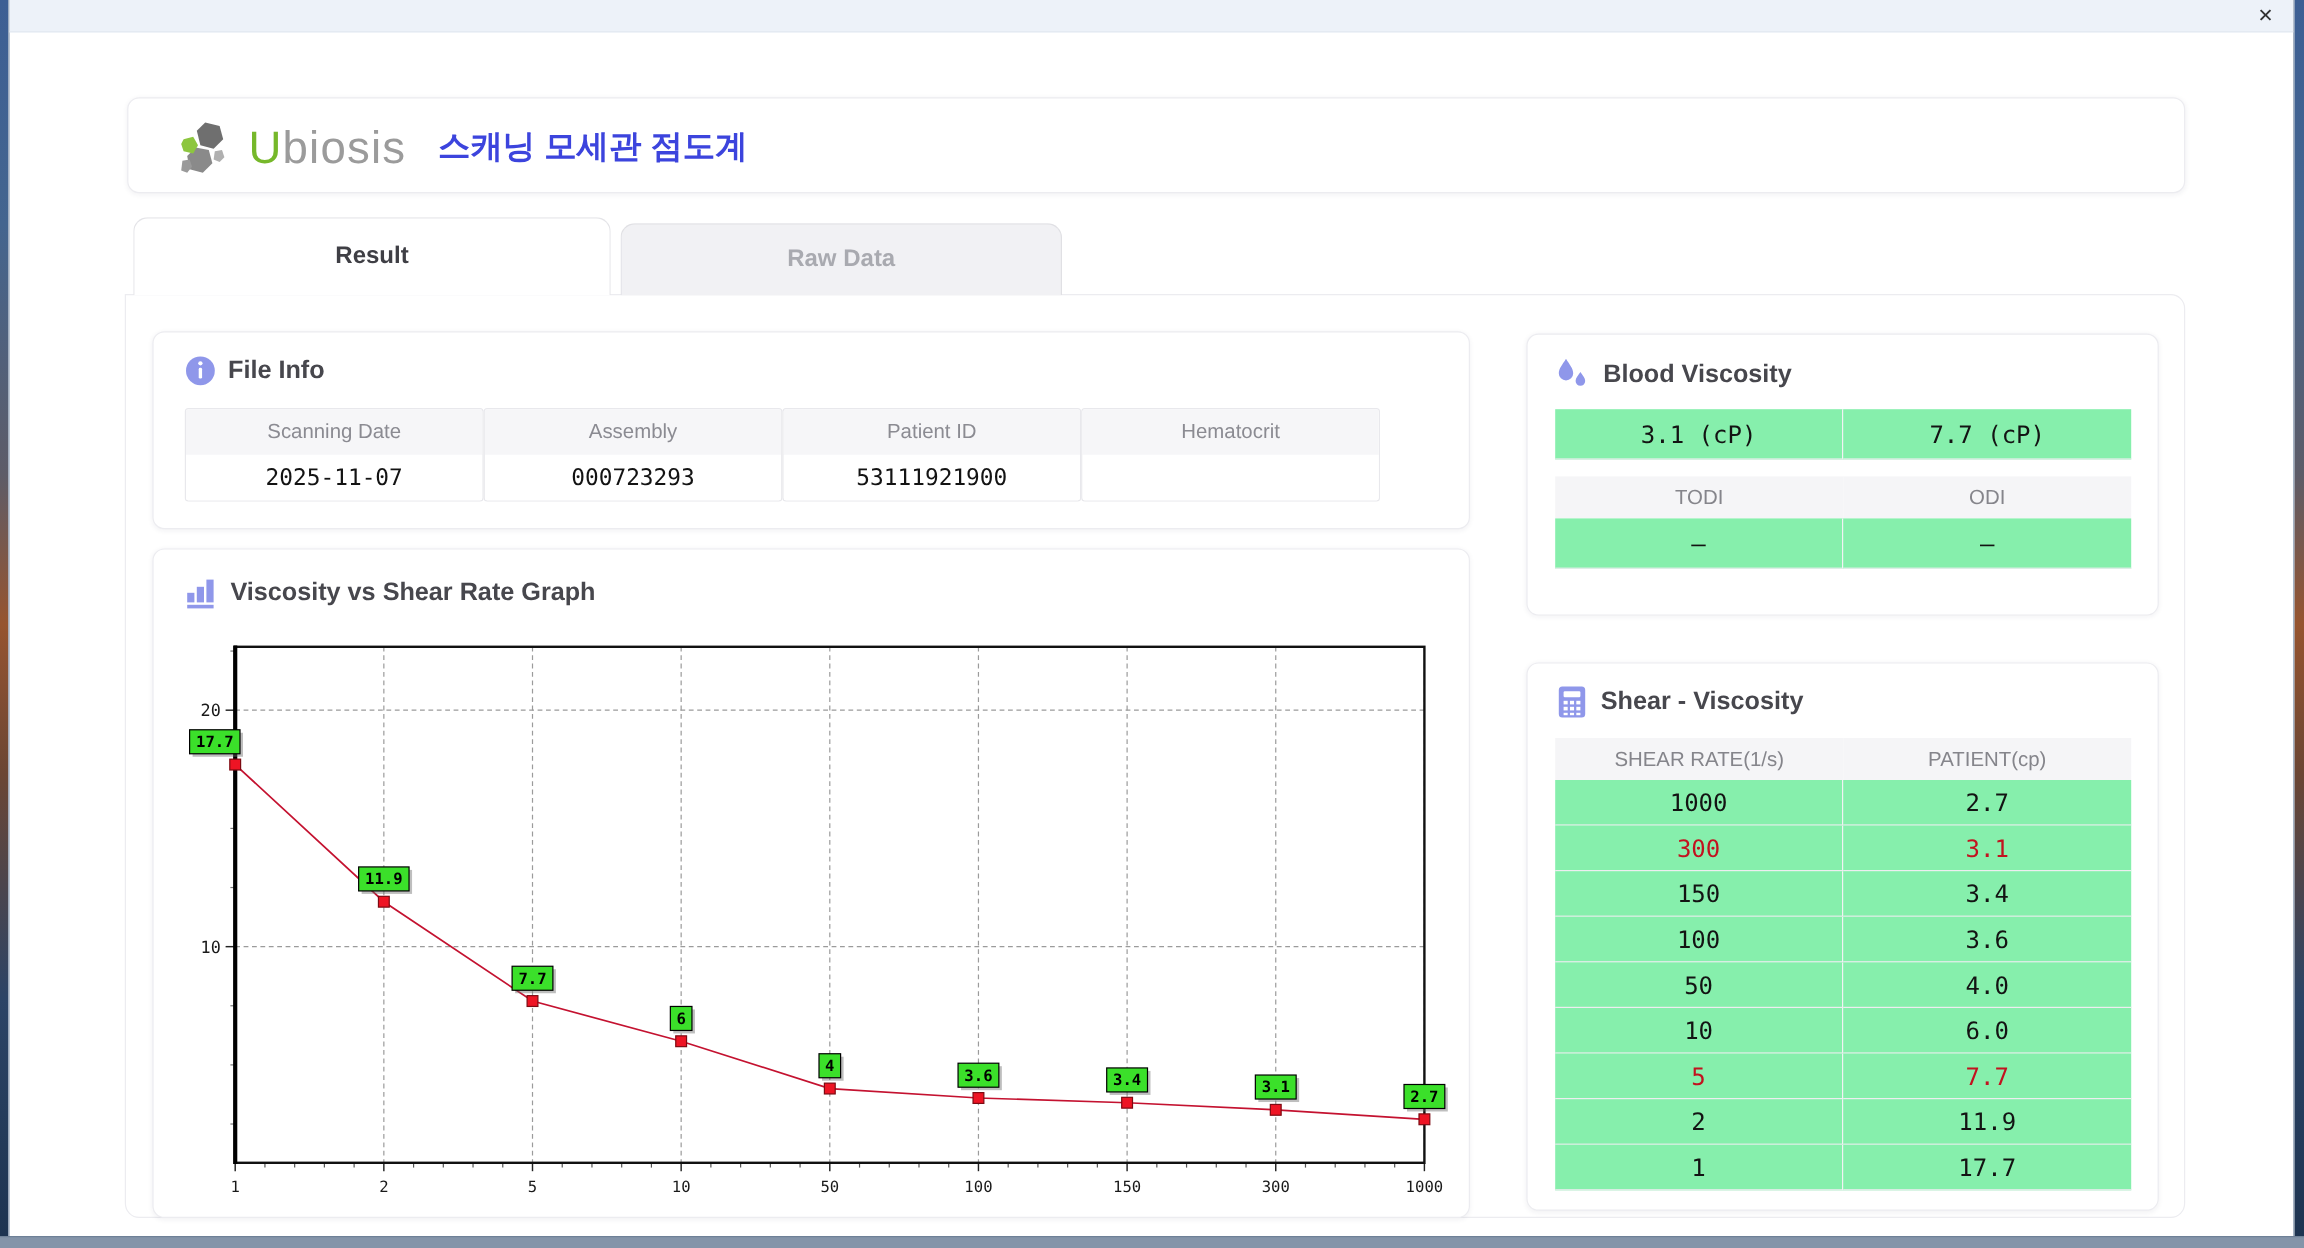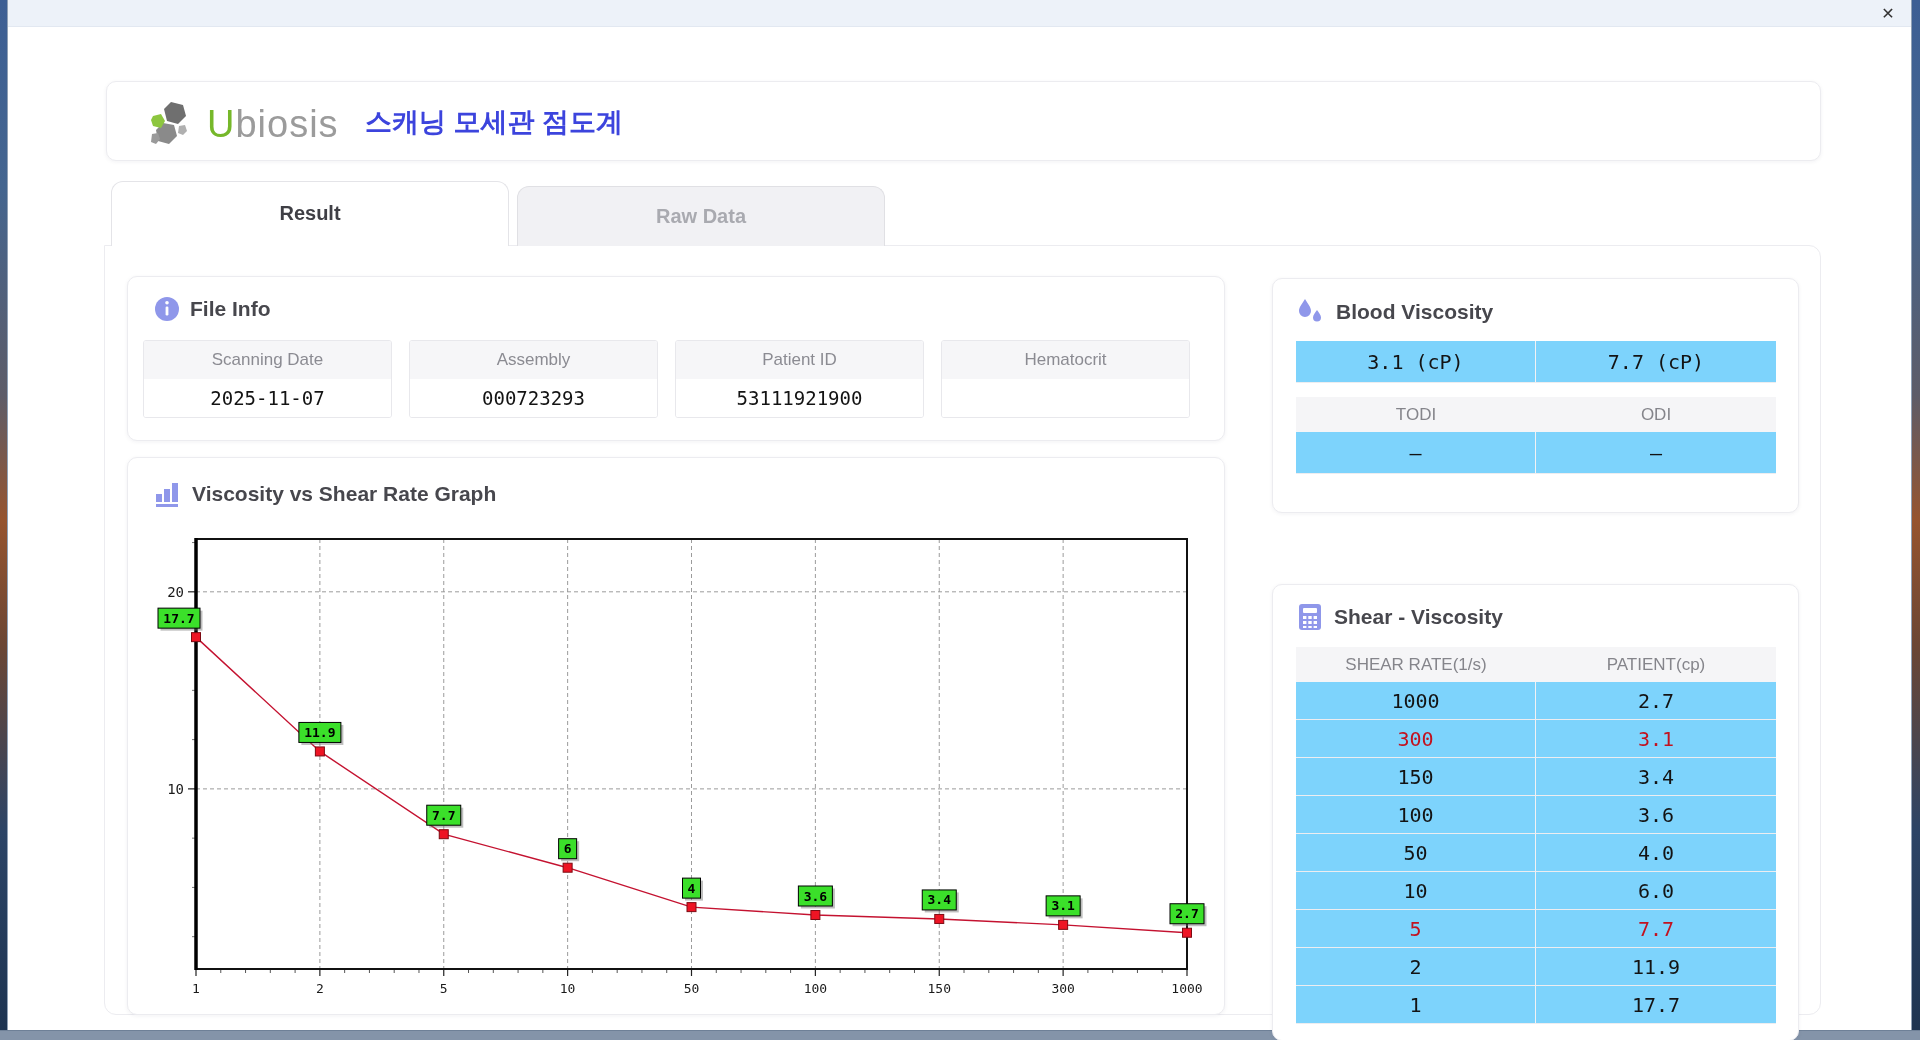--- a/index.html
+++ b/index.html
@@ -31,42 +31,42 @@
   .tab-inactive { left:509px; top:186px; width:368px; height:60px; background:#f1f1f4; border:1px solid #e0e0e4; border-bottom:none; color:#a9aab0; line-height:58px; z-index:4; }
 
   .main-panel { position:absolute; left:96px; top:245px; width:1717px; height:770px; background:#fff; border:1px solid #ececf0; border-radius:0 12px 12px 12px; z-index:1; }
 
   
   .sec-head { position:absolute; display:flex; align-items:center; gap:10px; }
   .sec-title { font-size:21px; font-weight:bold; color:#47474d; }
 
   
   .fileinfo-card { left:22px; top:30px; width:1098px; height:165px; }
-  .fi-fields { position:absolute; left:15px; top:63px; display:flex; gap:17px; }
+  .fi-fields { position:absolute; left:26px; top:63px; display:flex; }
   .fi-field { width:249px; border:1px solid #e8e8ec; border-radius:3px; overflow:hidden; }
   .fi-label { height:38px; background:#f6f6f8; color:#8b8b92; font-size:17px; display:flex; align-items:center; justify-content:center; }
   .fi-value { height:38px; background:#fff; color:#131313; font-size:19px; font-family:"DejaVu Sans Mono", monospace; display:flex; align-items:center; justify-content:center; }
 
   
   .graph-card { left:22px; top:211px; width:1098px; height:558px;padding-left:32px; }
   .graph-head { left:26px; top:22px; }
   #chart { position:absolute; left:0; top:0; width:1098px; height:558px; overflow:visible; }
   .tick { font:13px "DejaVu Sans Mono", monospace; fill:#1a1a1a; }
   .ylab { font:14px "DejaVu Sans Mono", monospace; fill:#1a1a1a; }
   .plabel { font:bold 13px "DejaVu Sans Mono", monospace; fill:#000; }
 
   
   .bv-card { left:1167px; top:32px; width:527px; height:235px;padding-left:41px; }
-  .sh-card { left:1167px; top:306px; width:527px; height:457px;margin-top:32px; }
+  .sh-card { left:1167px; top:306px; width:527px; height:457px; }
 
   .bv-groups { position:absolute; left:23px; top:62px; width:480px; }
   .bv-group { margin-bottom:14px; }
   .row2 { display:grid; grid-template-columns:1fr 1fr; }
   .th-cell { height:35px; background:#f5f5f7; color:#85858b; font-size:17px; display:flex; align-items:center; justify-content:center; }
-  .td-cell { height:42px; background:#7dd3fc; color:#131313; font-size:20px; font-family:"DejaVu Sans Mono", monospace; display:flex; align-items:center; justify-content:center; border-bottom:1px solid #ededf0; border-right:1px solid #f2f2f4; }
+  .td-cell { height:42px; background:#86efac; color:#131313; font-size:20px; font-family:"DejaVu Sans Mono", monospace; display:flex; align-items:center; justify-content:center; border-bottom:1px solid #ededf0; border-right:1px solid #f2f2f4; }
   .td-cell:last-child { border-right:none; }
 
   .sh-table { position:absolute; left:23px; top:62px; width:480px; }
   .sh-row .td-cell { height:38px; }
   .sh-red .td-cell { color:#c2121f; }
 
   .icon { flex:0 0 auto; }
 </style>
 </head>
 <body>

